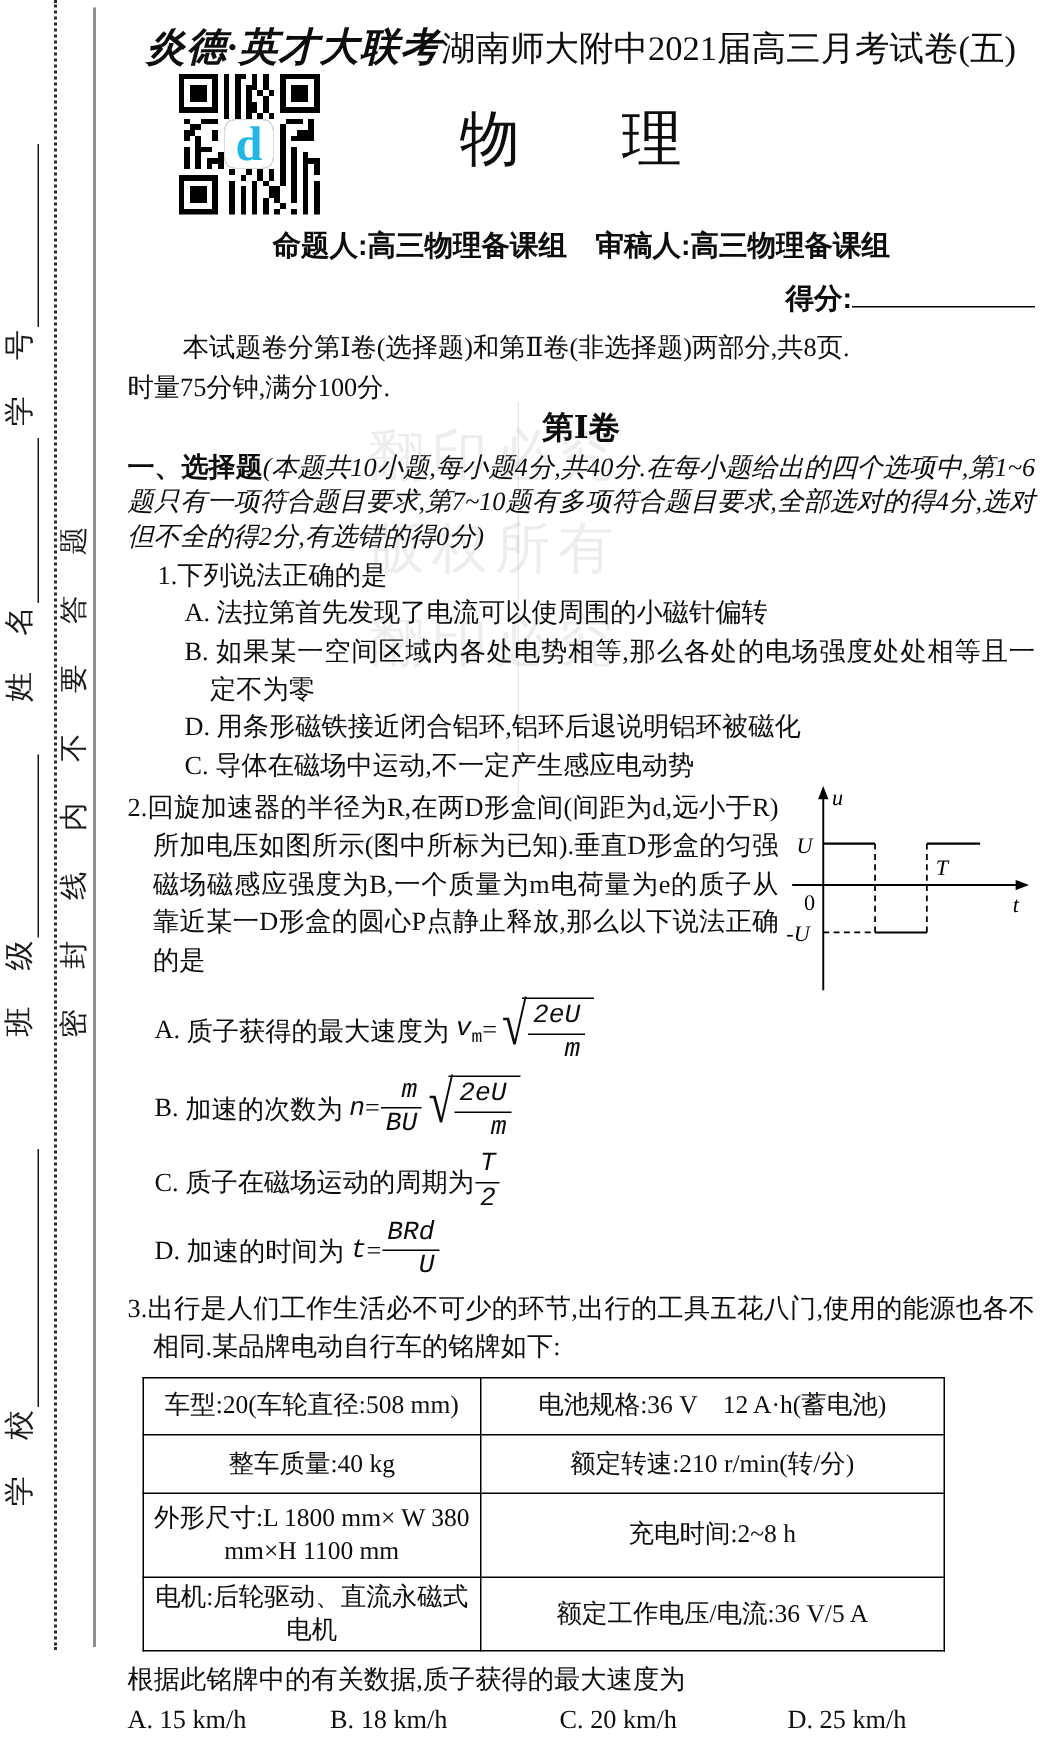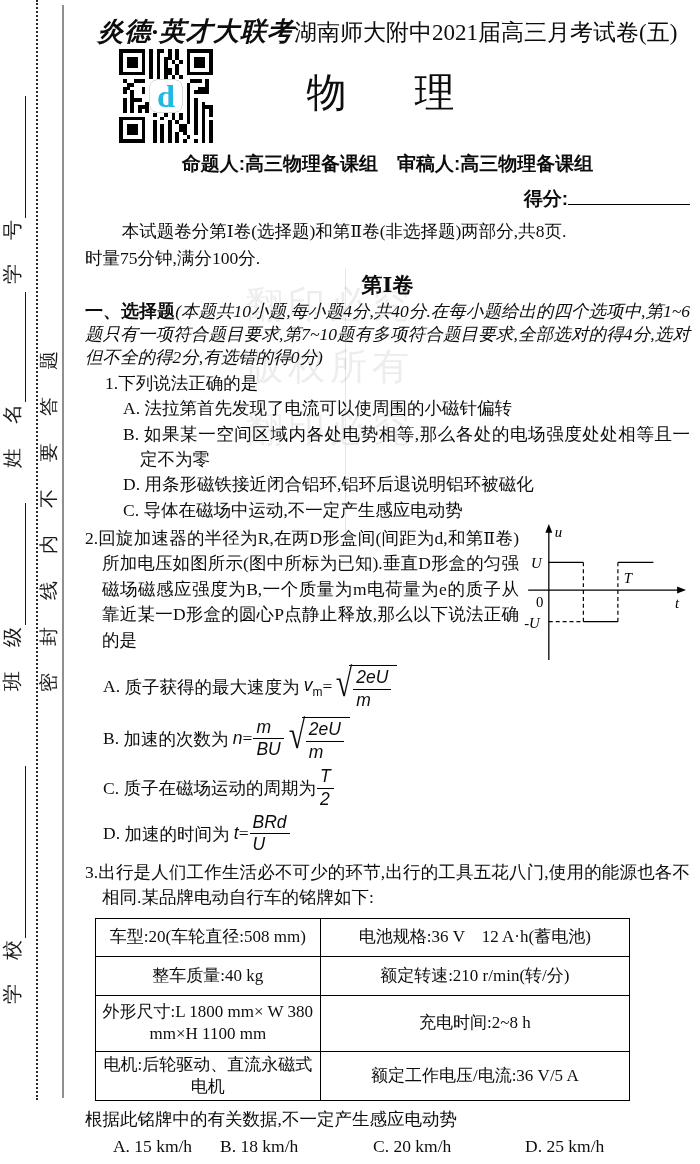--- a/index.html
+++ b/index.html
@@ -55,39 +55,39 @@
     padding-left:17px;text-indent:-17px;}
   .q1-block{margin-top:2px;margin-left:20px;}
   .opt{margin:0;font-size:17.5px;line-height:25.3px;padding-left:35px;text-indent:-17px;text-align:justify;}
   .q2-block{margin-top:3px;}
   .q2-figure{float:right;width:175px;height:148px;margin:-6px -8px 0 4px;}
   .fopt{margin:0;padding-left:18px;font-size:17.5px;white-space:nowrap;}
   .fopt-a{margin-top:9px;height:50px;display:flex;align-items:center;}
   .fopt-b{height:54px;display:flex;align-items:center;}
   .fopt-c{height:45px;display:flex;align-items:center;}
   .fopt-d{height:46px;display:flex;align-items:center;}
-  .var{font-style:italic;font-family:Liberation Sans, sans-serif;}
-  .frac{display:inline-block;vertical-align:middle;text-align:left;line-height:1.12;margin:0 1px;}
+  .var{font-style:italic;font-family:Liberation Mono, monospace;}
+  .frac{display:inline-block;vertical-align:middle;text-align:right;line-height:1.12;margin:0 1px;}
   .frac .fn{display:block;border-bottom:1.4px solid #000;padding:0 3px 1px 3px;}
   .frac .fd{display:block;padding:1px 3px 0 3px;}
   .sqrt{display:inline-block;vertical-align:middle;white-space:nowrap;margin-left:1px;}
   .rsign{display:inline-block;font-size:40px;line-height:1;vertical-align:top;
     transform:scaleX(0.75);margin-right:-6px;font-style:normal;}
   .rbody{display:inline-block;border-top:1.5px solid #000;padding:2px 5px 0 3px;
     vertical-align:top;margin-top:2px;}
   .q3-block{margin-top:3px;}
   table.nameplate{border-collapse:collapse;margin:7px 0 0 10px;width:535px;
     font-size:17px;}
   table.nameplate td{border:1.6px solid #000;text-align:center;padding:2px 6px;line-height:22px;}
   td.c1{width:238px;} td.c2{width:337px;}
   tr.r1 td{height:33px;} tr.r2 td{height:34px;} tr.r3 td{height:51px;} tr.r4 td{height:36px;}
   .tail{margin:6px 0 0 0;font-size:17.5px;line-height:24px;}
   .opts-row{margin-top:3px;width:592px;display:flex;font-size:17.5px;line-height:24px;}
   .opts-row .oi{display:inline-block;}
-  .opts-row .oi1{width:135px;text-align:center;} .opts-row .oi2{width:153px;} .opts-row .oi3{width:152px;}
+  .opts-row .oi1{width:135px;} .opts-row .oi2{width:153px;} .opts-row .oi3{width:152px;}
   svg text{font-family:"Liberation Serif","DejaVu Serif",serif;}
 </style>
 </head>
 <body>
 
 <div class="watermark">
   <span class="wm-line">翻印必究</span>
   <span class="wm-line">版权所有</span>
   <span class="wm-line">翻印必究</span>
 </div>
@@ -330,21 +330,21 @@
       <path d="M25,43 H60 M60,103 H95 M95,43 H131" fill="none" stroke="#000" stroke-width="1.4"></path>
       <path d="M60,43 V103 M95,43 V103 M25,103 H60" fill="none" stroke="#000" stroke-width="1.2" stroke-dasharray="4,3"></path>
       <text x="31" y="17" font-size="15" font-style="italic">u</text>
       <text x="153" y="89" font-size="15" font-style="italic">t</text>
       <text x="12" y="88" font-size="15">0</text>
       <text x="7" y="49" font-size="15" font-style="italic">U</text>
       <text x="0" y="109" font-size="15" font-style="italic">-U</text>
       <text x="101" y="64" font-size="15" font-style="italic">T</text>
     </svg>
     <p class="qstem">
-      <span>2.</span><span>回旋加速器的半径为R,在两D形盒间(间距为d,和第Ⅱ卷)所加电压如图所示(图中所标为已知).垂直D形盒的匀强磁场磁感应强度为B,一个质量为m电荷量为e的质子从靠近某一D形盒的圆心P点静止释放,那么以下说法正确的是</span>
+      <span>2.</span><span>回旋加速器的半径为R,在两D形盒间(间距为d,远小于R)所加电压如图所示(图中所标为已知).垂直D形盒的匀强磁场磁感应强度为B,一个质量为m电荷量为e的质子从靠近某一D形盒的圆心P点静止释放,那么以下说法正确的是</span>
     </p>
 
     <div class="fopt fopt-a">
       <span>A.</span>&nbsp;<span>质子获得的最大速度为</span>&nbsp;
       <span class="var"><span>v</span><sub style="font-style:normal;font-size:12px;">m</sub></span><span>=</span><span class="sqrt"><span class="rsign">√</span><span class="rbody"><span class="frac var"><span class="fn">2eU</span><span class="fd">m</span></span></span></span>
     </div>
 
     <div class="fopt fopt-b">
       <span>B.</span>&nbsp;<span>加速的次数为</span>&nbsp;
       <span class="var">n</span><span>=</span><span class="frac var">
@@ -386,21 +386,21 @@
       <tr class="r3">
         <td class="c1">外形尺寸:L 1800 mm× W 380 mm×H 1100 mm</td>
         <td class="c2">充电时间:2~8 h</td>
       </tr>
       <tr class="r4">
         <td class="c1">电机:后轮驱动、直流永磁式电机</td>
         <td class="c2">额定工作电压/电流:36 V/5 A</td>
       </tr>
     </tbody>
       </table>
-    <p class="tail">根据此铭牌中的有关数据,不一定产生感应电动势</p>
+    <p class="tail">根据此铭牌中的有关数据,质子获得的最大速度为</p>
     <div class="opts-row">
       <span class="oi oi1">A. 15 km/h</span>
       <span class="oi oi2">B. 18 km/h</span>
       <span class="oi oi3">C. 20 km/h</span>
       <span class="oi">D. 25 km/h</span>
     </div>
   </div>
 
 </div>
 

